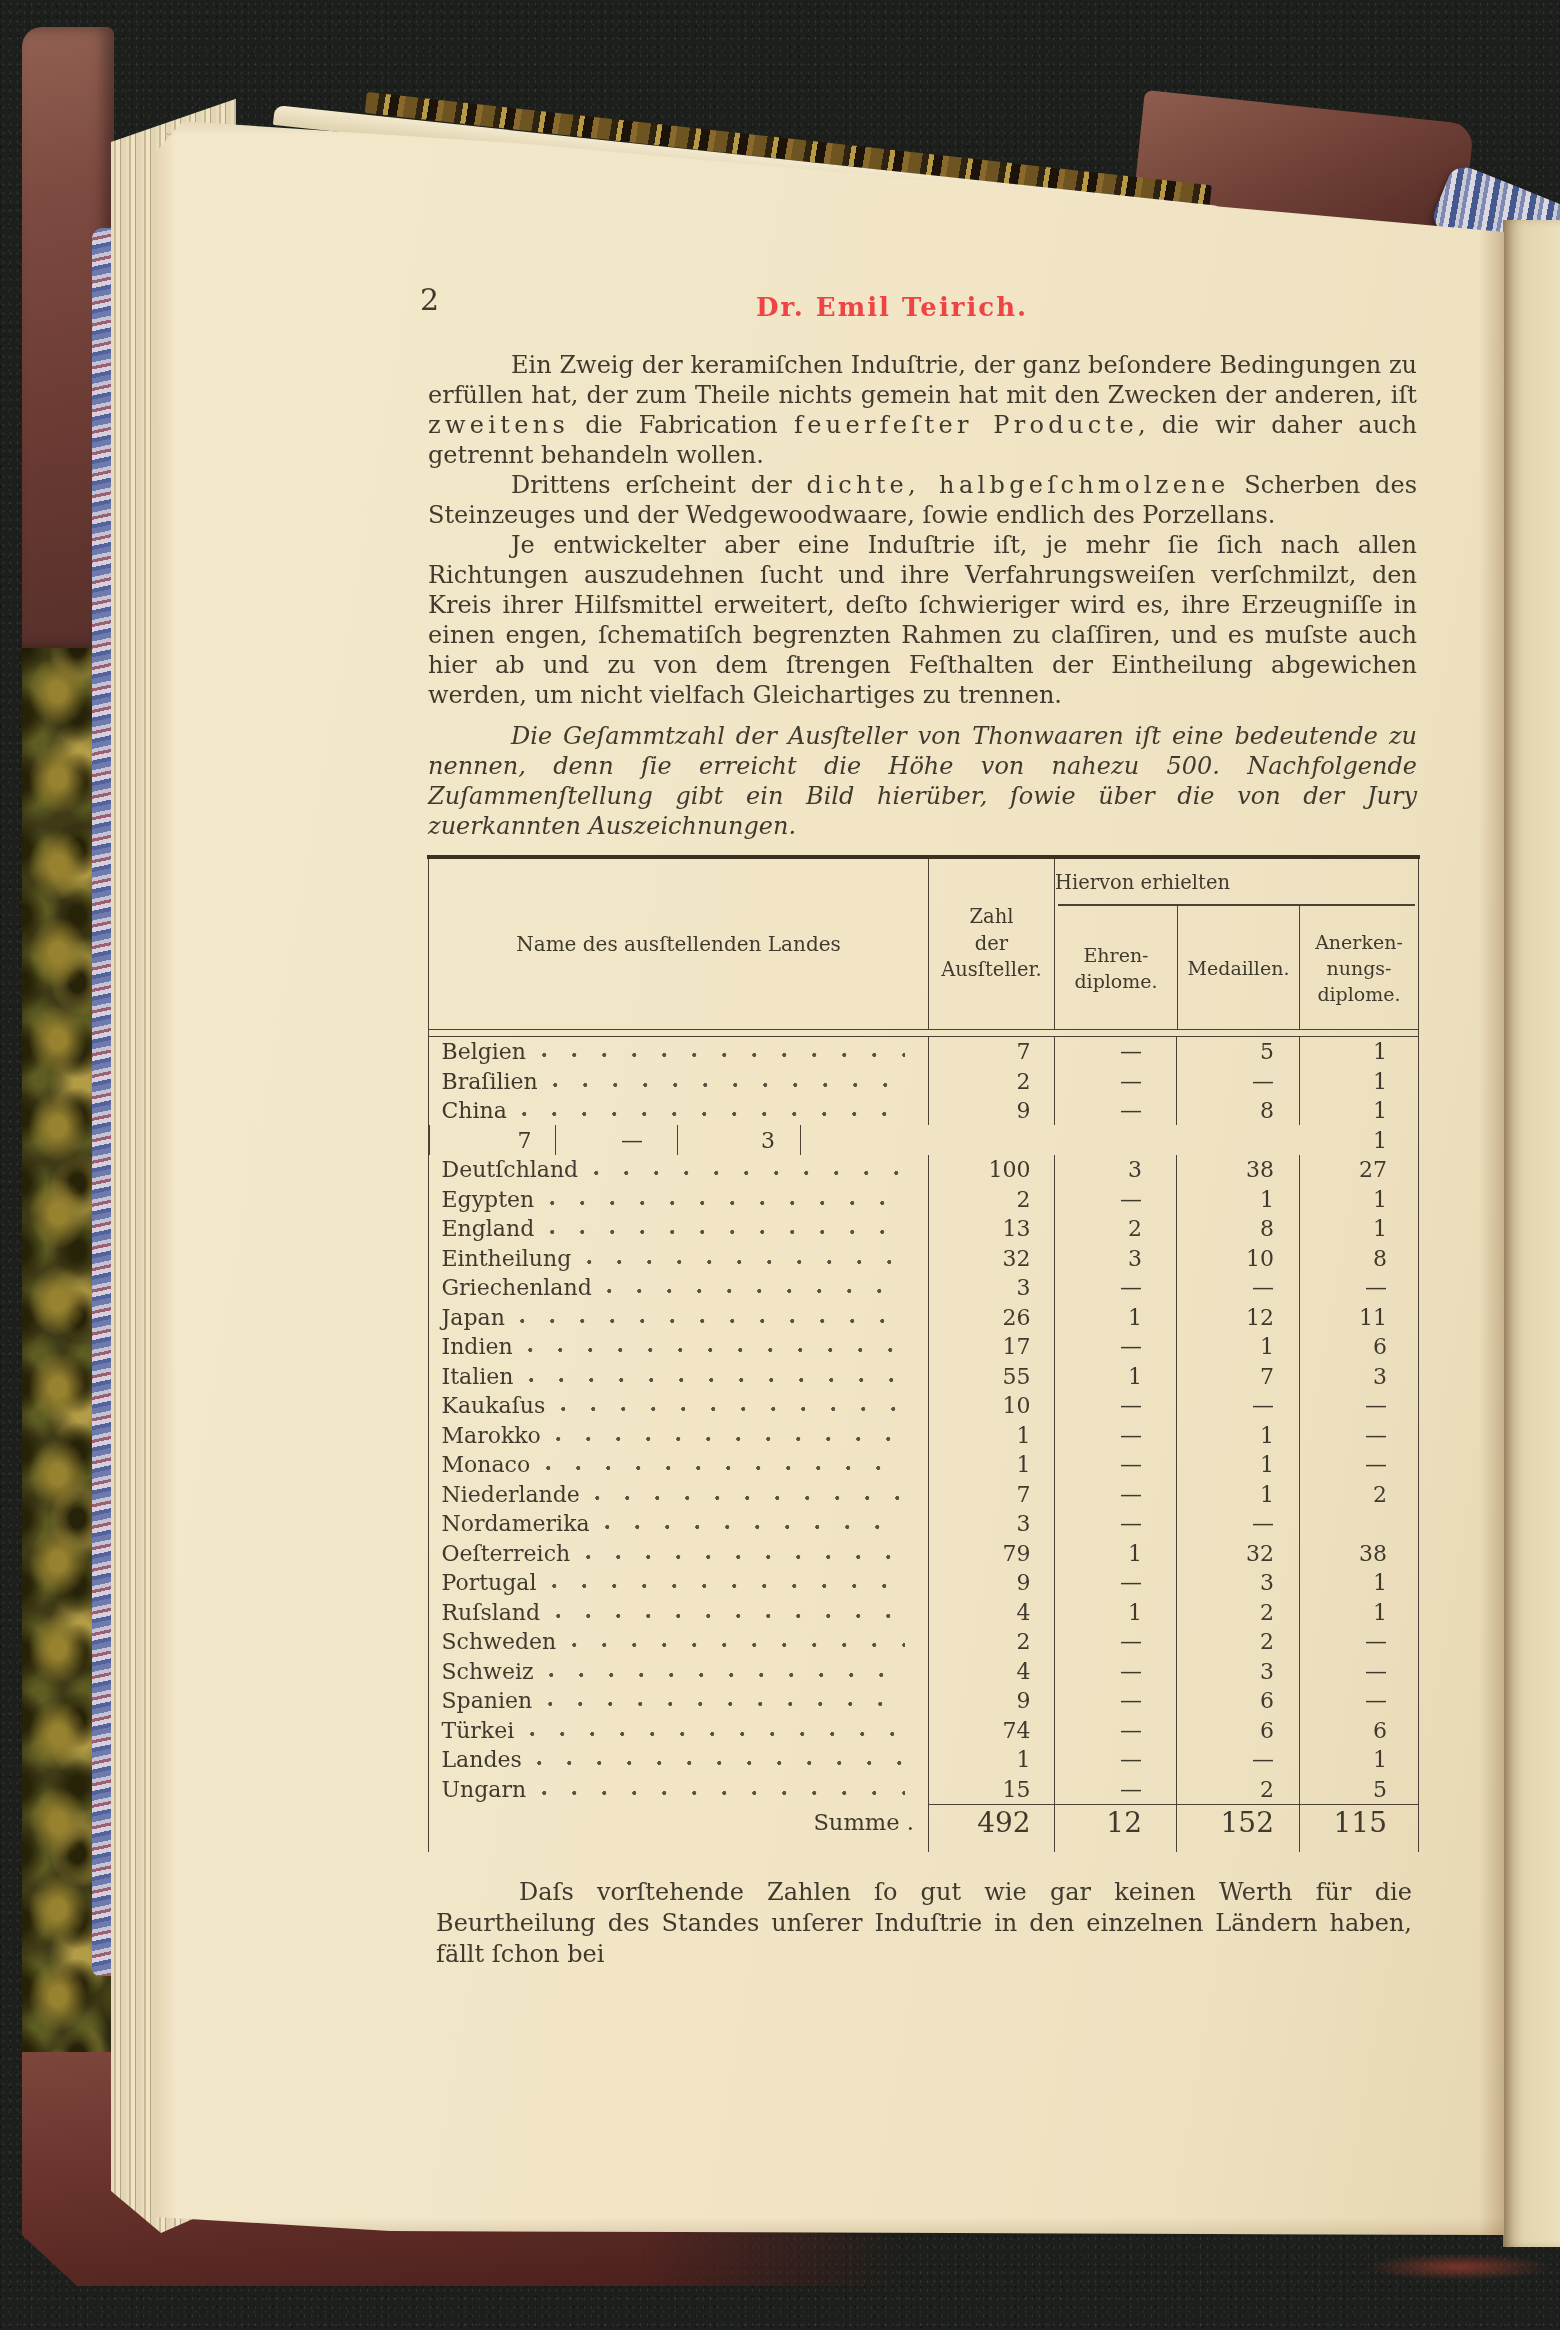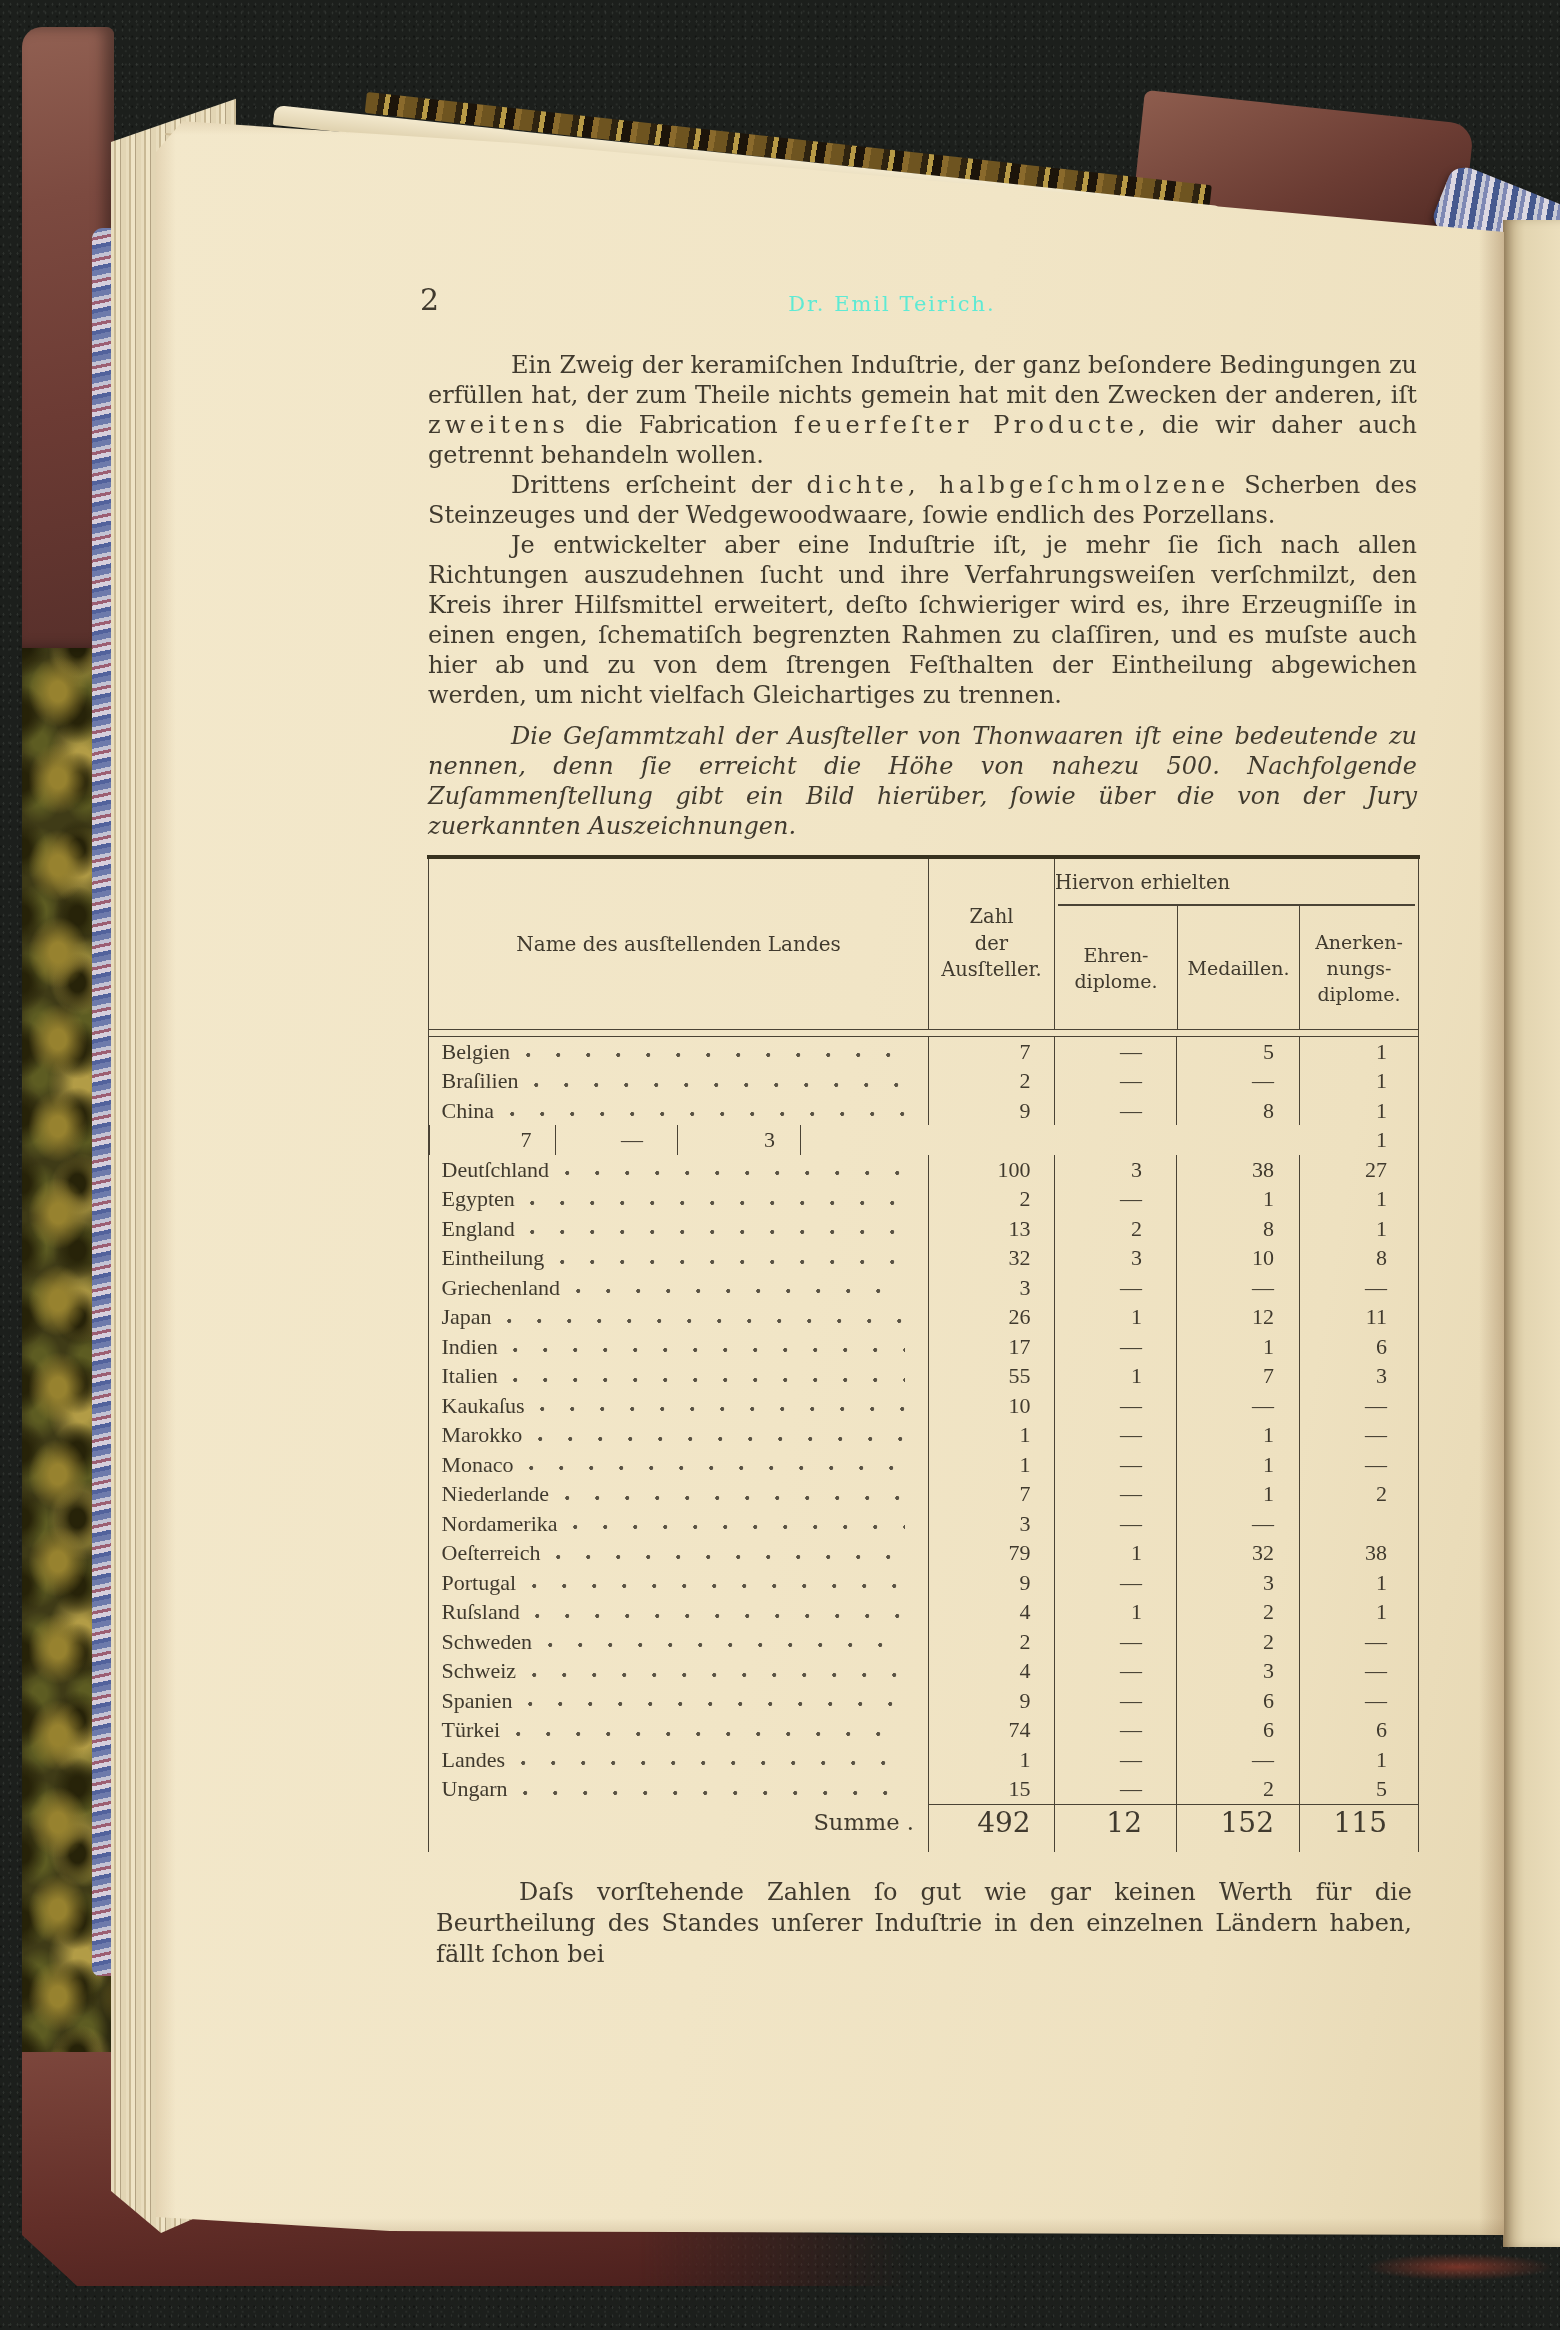--- a/index.html
+++ b/index.html
@@ -71,21 +71,21 @@
       linear-gradient(to bottom,rgba(140,100,50,.18) 0,rgba(140,100,50,0) 20px),
       linear-gradient(to top,rgba(120,85,45,.22) 0,rgba(120,85,45,0) 22px),
       linear-gradient(100deg,#f3e8cb 0%,#f1e5c6 50%,#eee1c0 80%,#e6d7b2 100%);
     clip-path:polygon(0 37px,26.5px 6.2px,359px 28px,967px 83px,1348px 117px,
       1348px 2120px,234px 2116px,0 2102px);}
 
   
   .content{inset:0;z-index:10;color:#403a2e;}
   .pagenum{left:420px;top:282px;font-size:30px;}
   .runhead{left:428px;top:292px;width:928px;text-align:center;
-    font-size:21px;letter-spacing:2px;color:#5eead4;}
+    font-size:26px;letter-spacing:2px;color:#ef4444;font-weight:bold;}
   .paras{left:428px;top:350px;width:989px;font-size:24px;line-height:30px;
     text-align:justify;}
   .paras p{margin:0;text-indent:83px;}
   .paras p:last-child{margin-top:11px;font-style:italic;}
   .sperr{letter-spacing:4.3px;}
   .closing{left:428px;top:1869px;width:992px;font-size:24px;line-height:31px;
     text-align:justify;}
   .closing p{margin:8px;text-indent:83px;}
 
   
@@ -102,21 +102,21 @@
     font-size:19.5px;position:relative;}
   .th-span-rule{position:absolute;left:3.1px;right:3.1px;bottom:0;height:1.6px;background:#4a4335;}
   .th-sub{flex:1;display:flex;}
   .th-sub-cell{display:flex;align-items:center;justify-content:center;text-align:center;
     font-size:19px;line-height:26px;box-sizing:border-box;}
   .th-ehren{flex:0 0 122px;}
   .th-med{flex:0 0 123px;border-left:1.6px solid #4a4335;border-right:1.6px solid #4a4335;}
   .th-aner{flex:1;}
   .pre{white-space:pre-line;}
   .dbl{height:7.8px;border-top:1.6px solid #4a4335;border-bottom:1.6px solid #4a4335;box-sizing:border-box;}
-  .trow{display:flex;height:29.5px;align-items:center;font-family:Liberation Serif, serif;}
+  .trow{display:flex;height:29.5px;align-items:center;}
   .td-country{flex:0 0 499px;display:flex;align-items:center;padding-left:12.5px;
     box-sizing:border-box;overflow:hidden;align-self:stretch;}
   .country-name{font-size:22px;white-space:nowrap;}
   .leader{flex:1;height:9.4px;margin:11px 23.4px 0 15.6px;
     background-image:radial-gradient(circle at 2.3px 3.1px,#5a5344 1.8px,rgba(0,0,0,0) 2.3px);
     background-size:30px 9.4px;background-repeat:repeat-x;}
   .td-num{border-left:1.6px solid #4a4335;align-self:stretch;display:flex;align-items:center;
     justify-content:flex-end;font-size:22px;box-sizing:border-box;}
   .td-c2{flex:0 0 126px;padding-right:23.4px;}
   .td-c3{flex:0 0 122px;padding-right:34px;}

